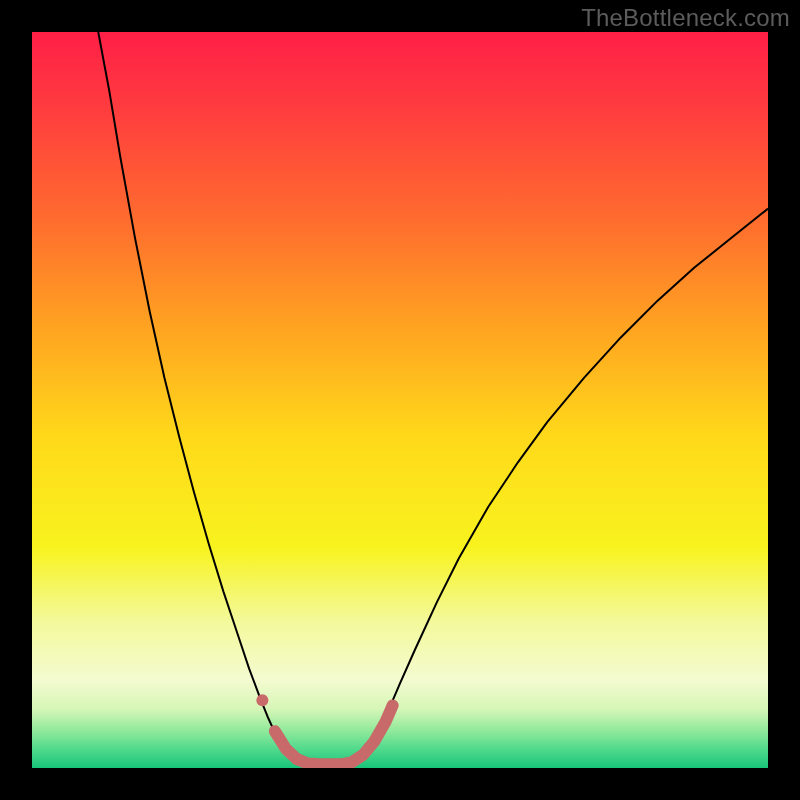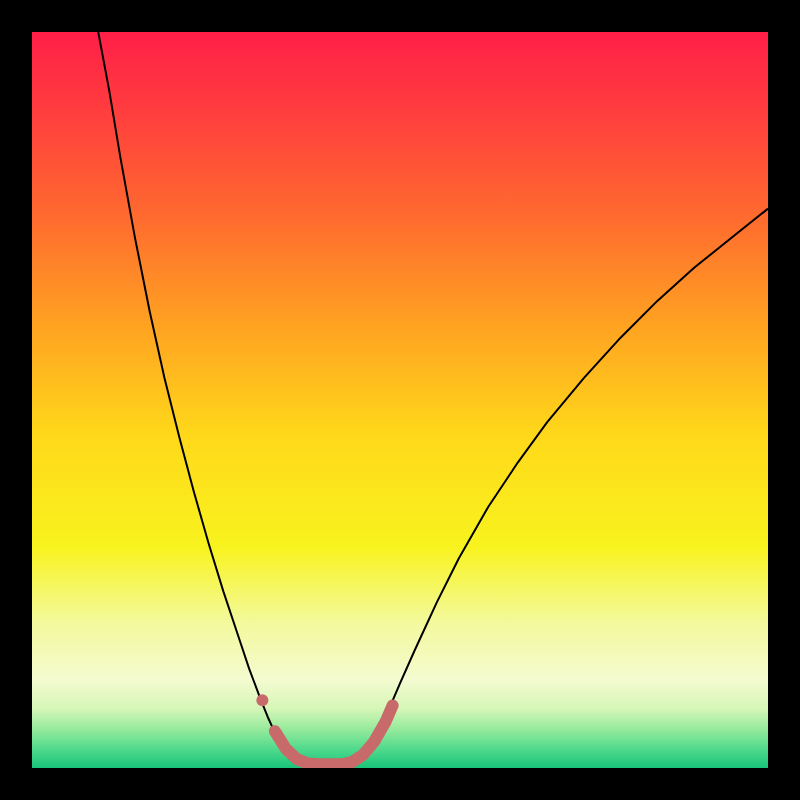--- a/index.html
+++ b/index.html
@@ -34,20 +34,21 @@
     color: #5c5c5c;
     letter-spacing: 0.2px;
     font-weight: 500;
   }
   svg { display: block; }
 </style>
 </head>
 <body>
 
 <div class="frame">
+  <div class="watermark">TheBottleneck.com</div>
   <div class="plot">
     <svg id="chart-svg" width="736" height="736" viewBox="0 0 736 736">
       <defs>
         <linearGradient id="bg-grad" x1="0" y1="0" x2="0" y2="1">
             <stop offset="0%" stop-color="#ff1f47"></stop>
             <stop offset="10%" stop-color="#ff3b3f"></stop>
             <stop offset="25%" stop-color="#ff6a2f"></stop>
             <stop offset="40%" stop-color="#ffa321"></stop>
             <stop offset="55.00000000000001%" stop-color="#ffd91a"></stop>
             <stop offset="70%" stop-color="#f8f31e"></stop>

